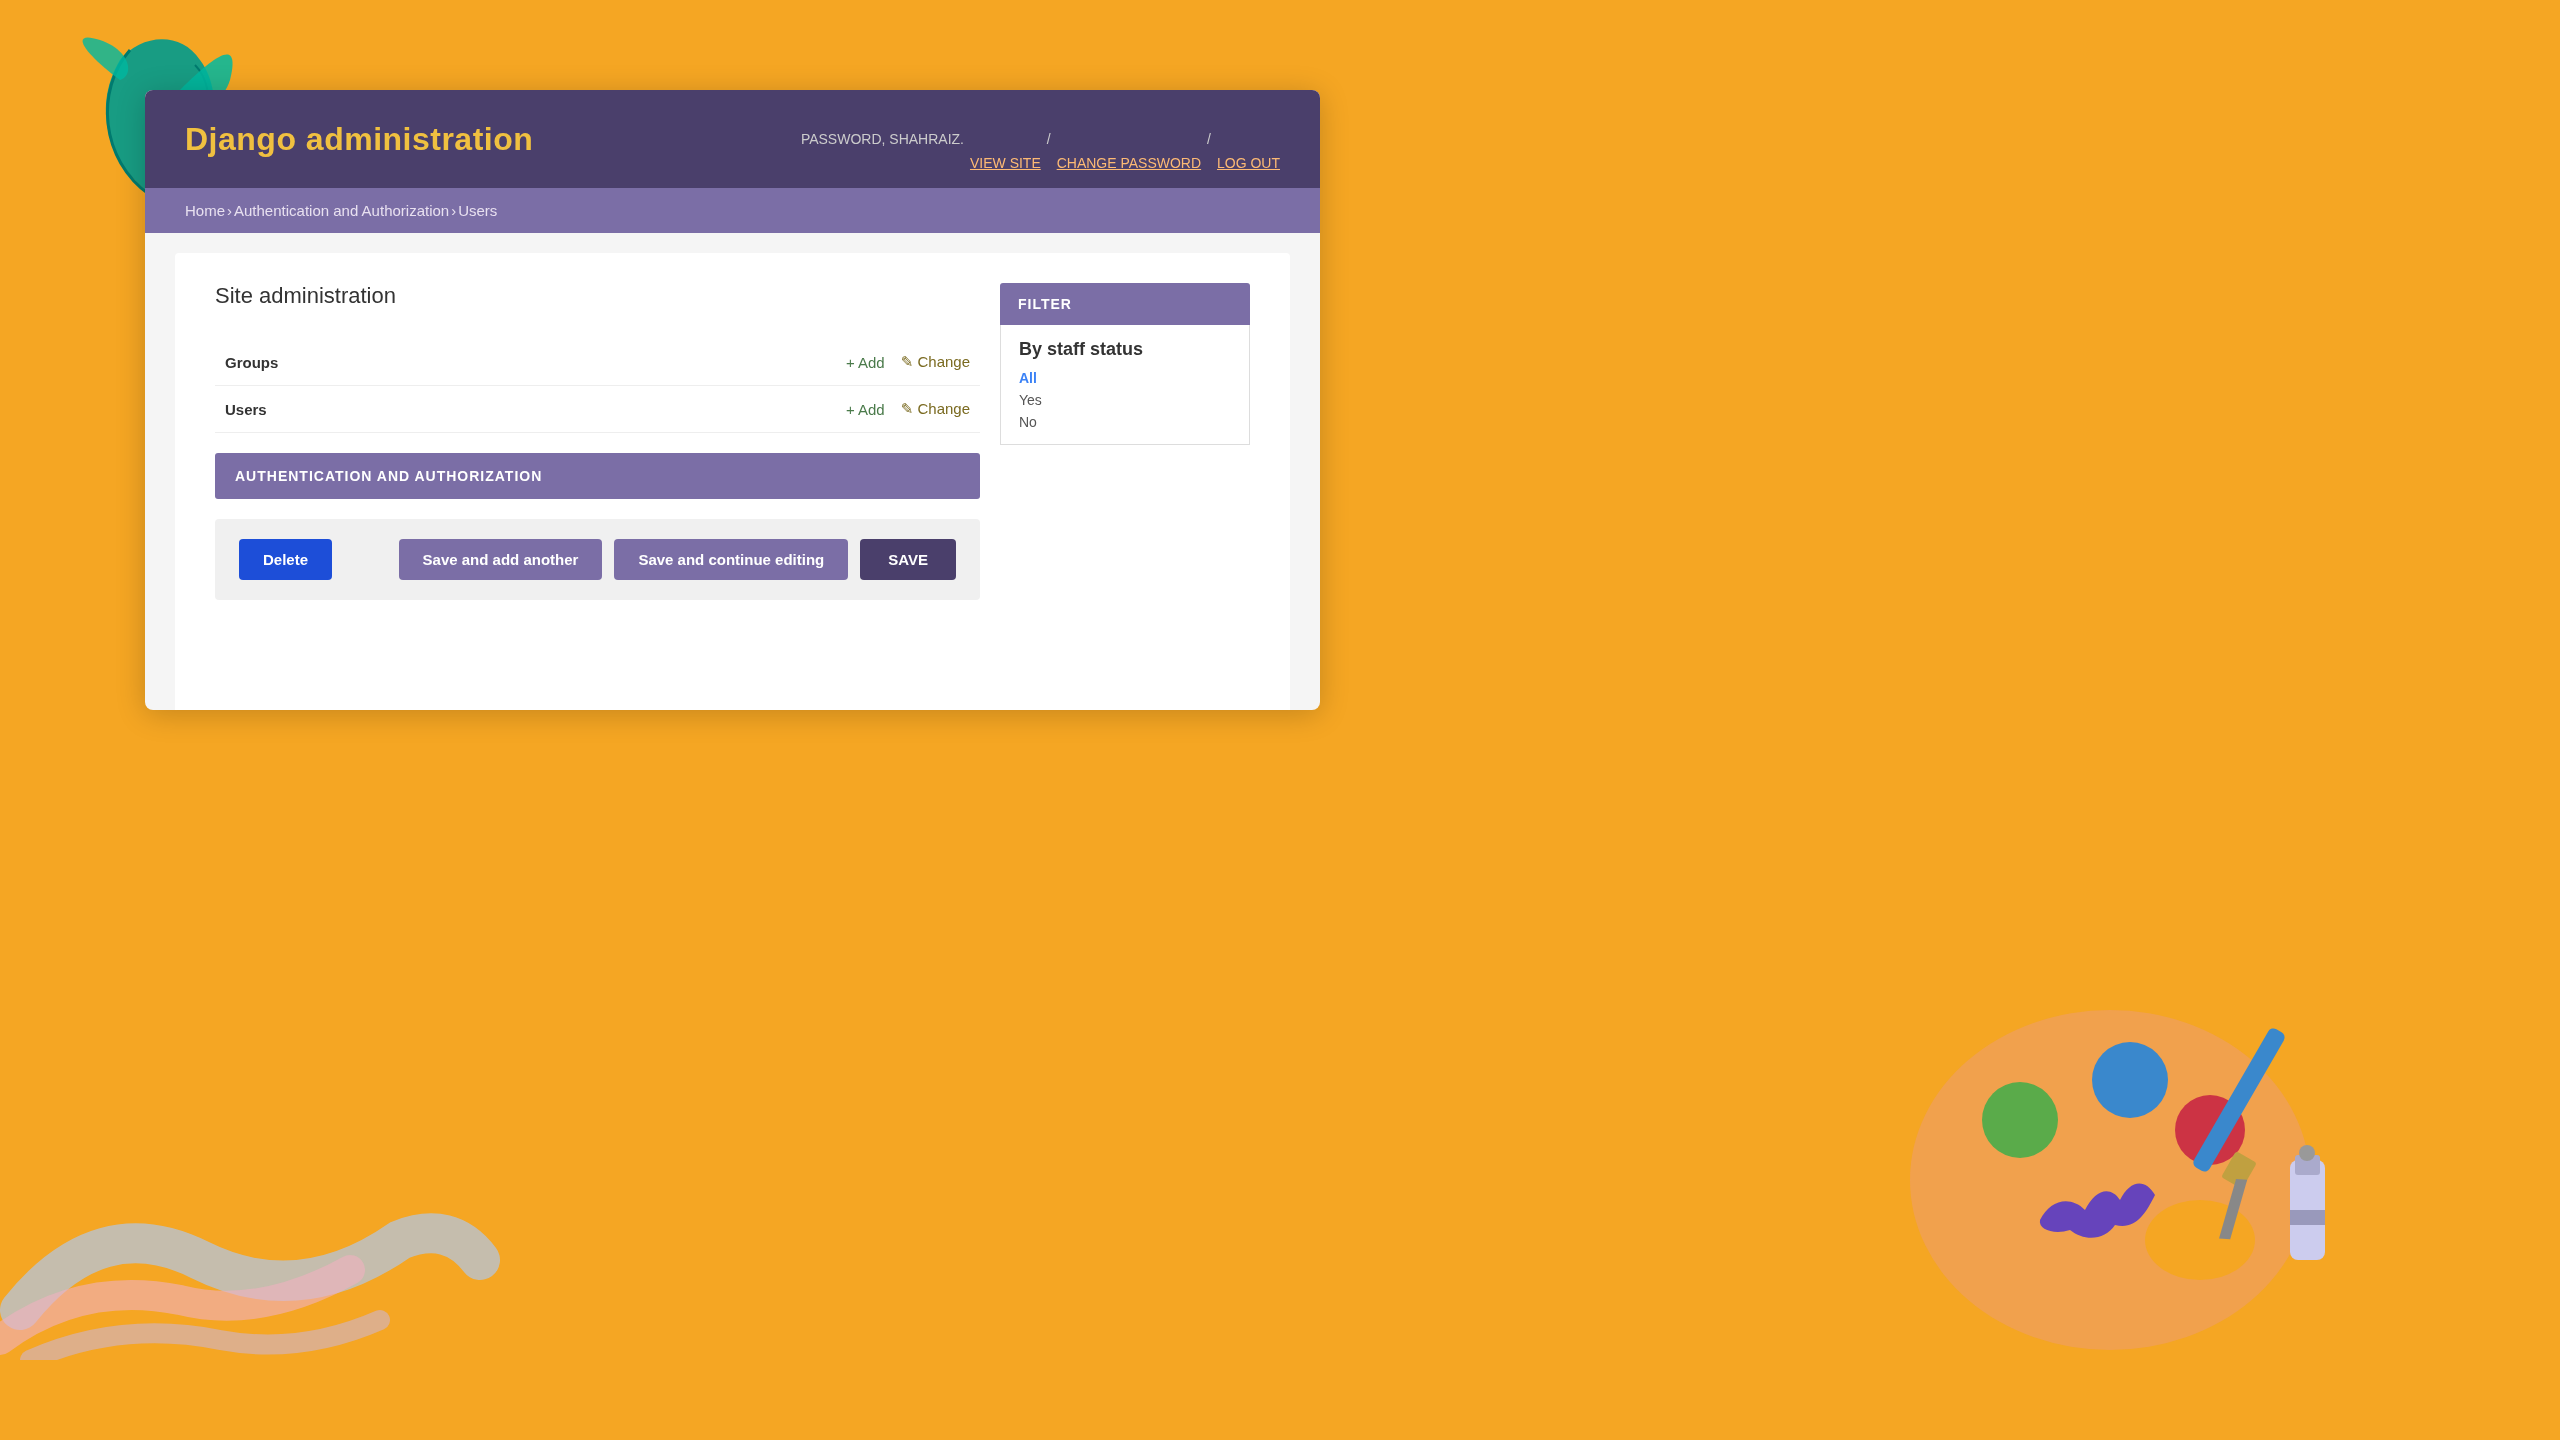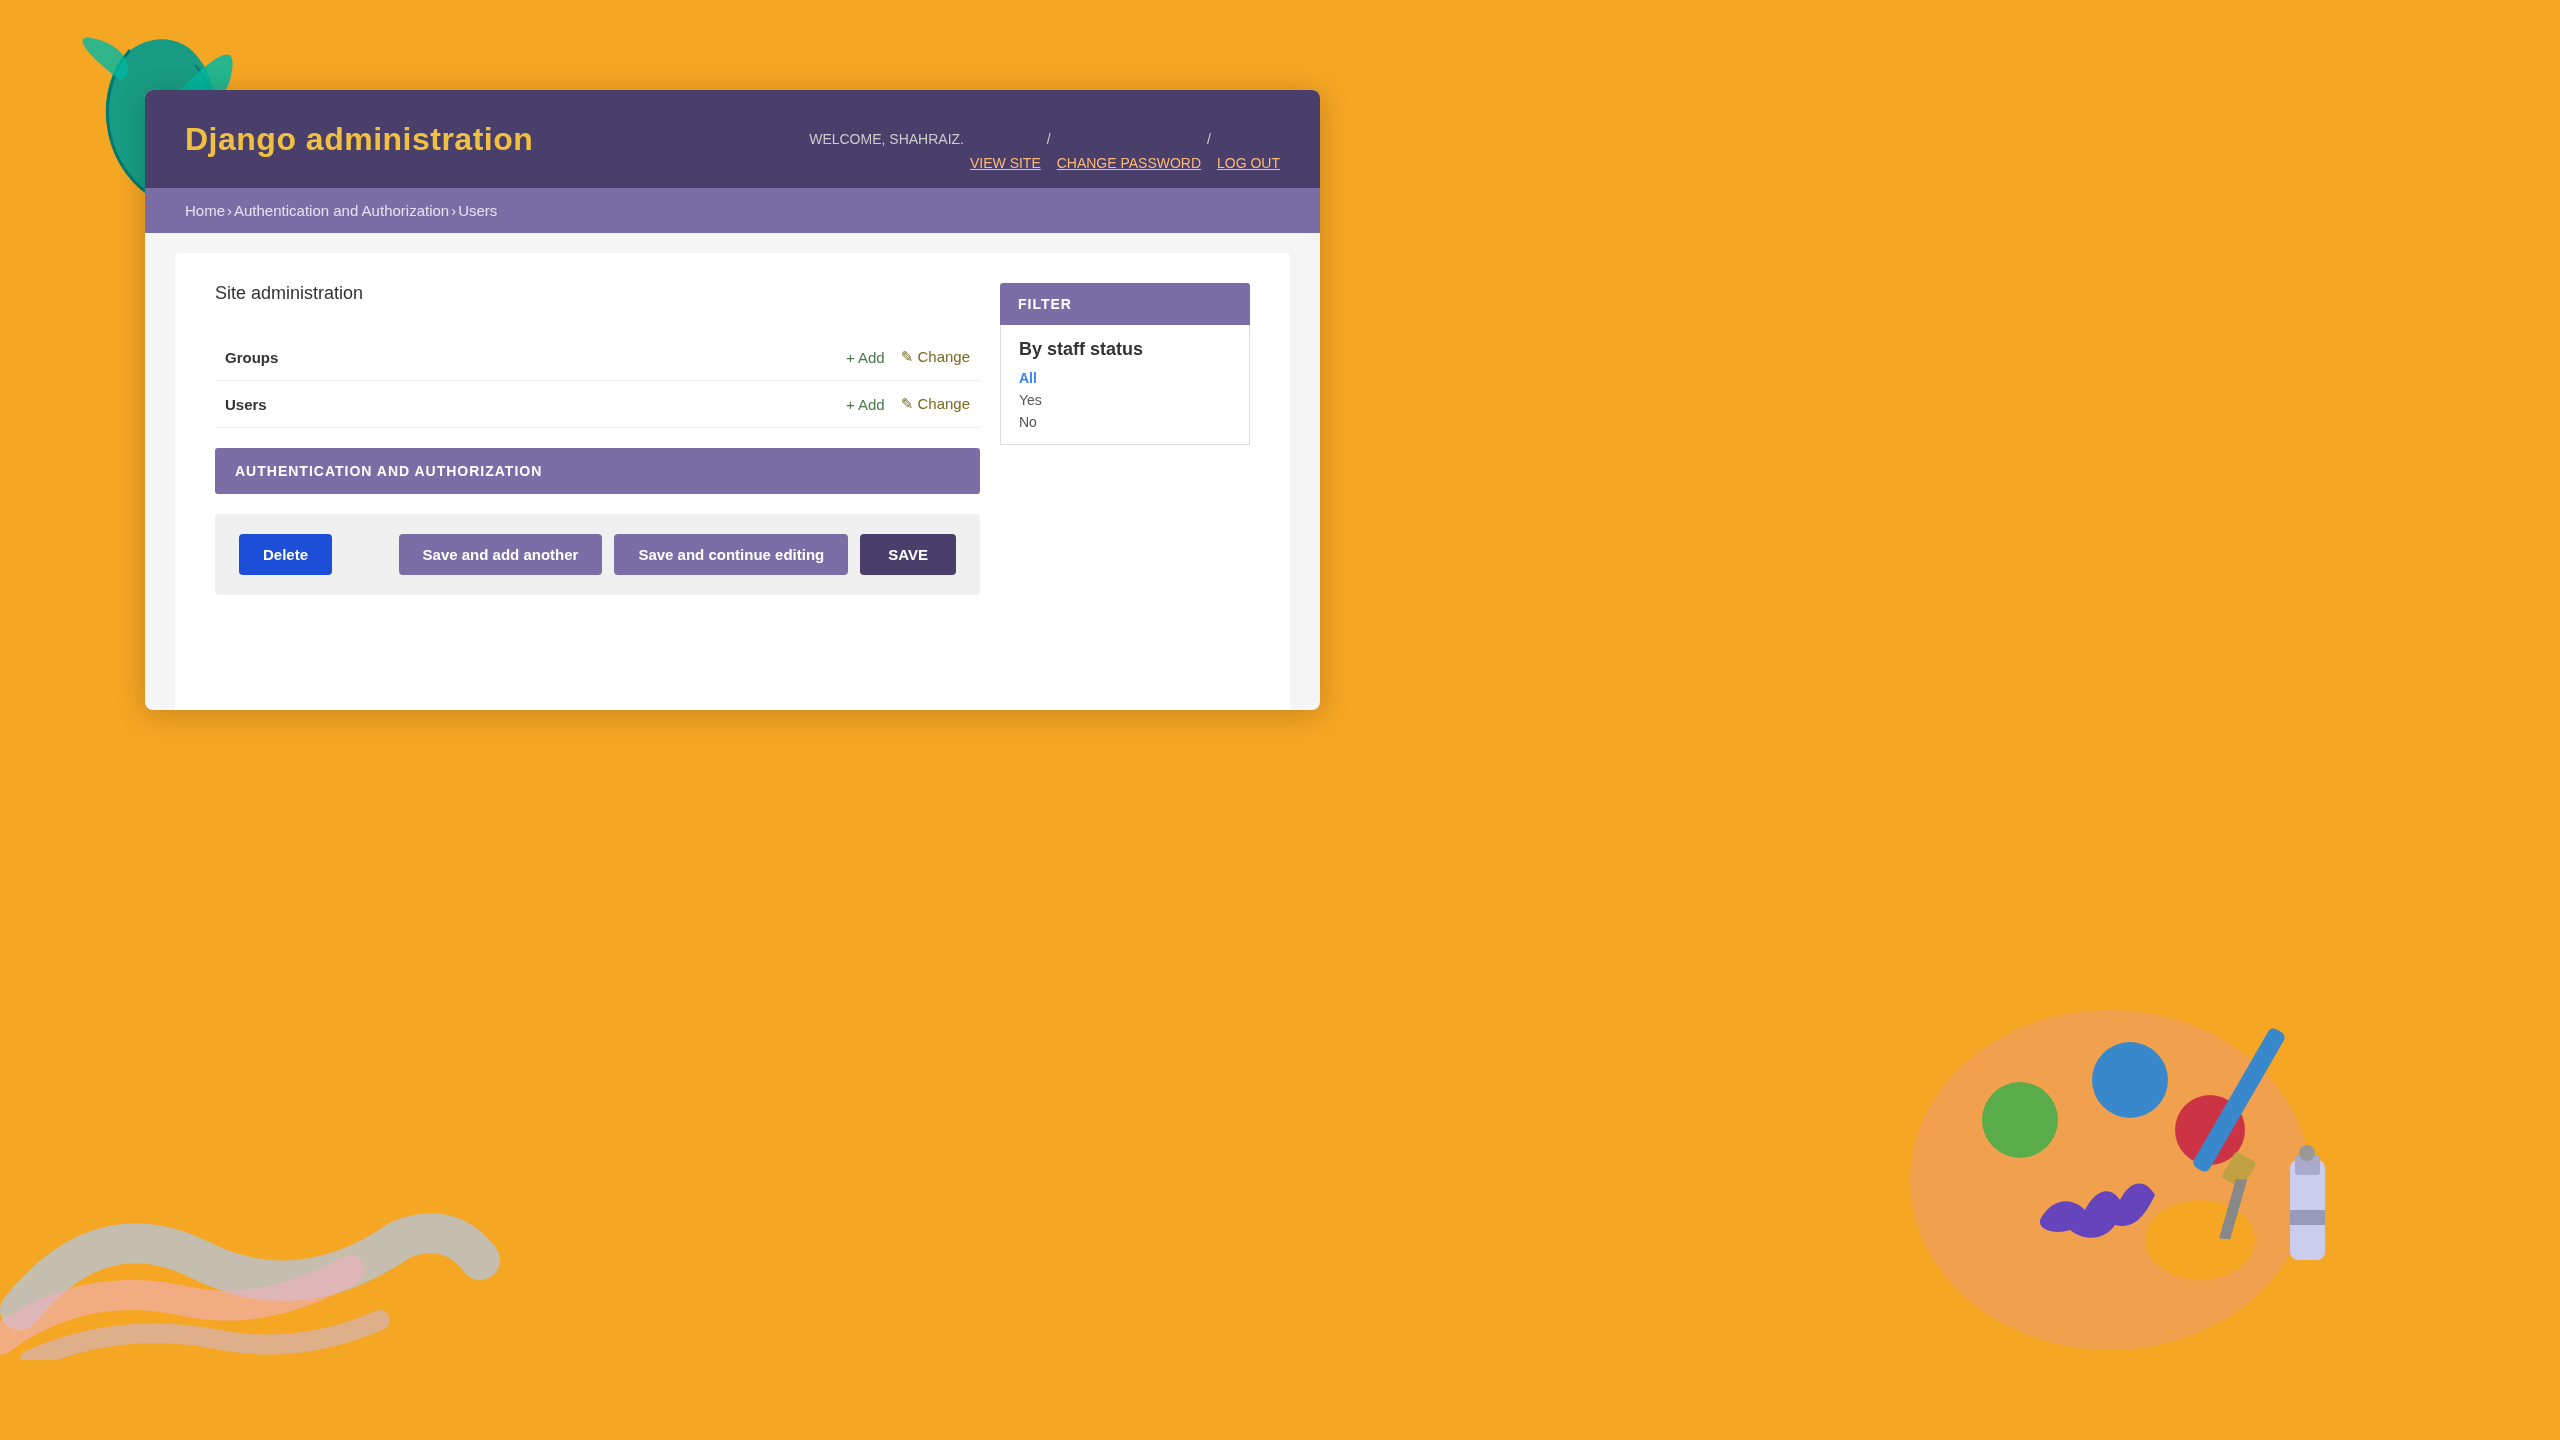--- a/index.html
+++ b/index.html
@@ -126,21 +126,21 @@
       display: flex;
       gap: 20px;
       height: calc(100% - 160px);
     }
 
     .content-left {
       flex: 1;
     }
 
     .page-title {
-      font-size: 18px;
+      font-size: 22px;
       color: #333;
       font-weight: 400;
       margin-bottom: 30px;
     }
 
     
     .admin-table {
       width: 100%;
       border-collapse: collapse;
       margin-bottom: 20px;
@@ -336,21 +336,21 @@
   <rect x="405" y="195" width="25" height="20" rx="3" fill="#aaaacc"></rect>
   <circle cx="417" cy="193" r="8" fill="#999"></circle>
   <rect x="400" y="250" width="35" height="15" fill="#9999bb"></rect>
 </svg>
 
 <div class="window">
 
   <div class="header">
     <span class="header-title">Django administration</span>
     <div class="header-nav">
-      <span>WELCOME, SHAHRAIZ.</span>
+      <span>PASSWORD, SHAHRAIZ.</span>
       <a>VIEW SITE</a>
       <span>/</span>
       <a>CHANGE PASSWORD</a>
       <span>/</span>
       <a>LOG OUT</a>
     </div>
   </div>
 
   <div class="breadcrumb-bar">
     <a>Home</a>

